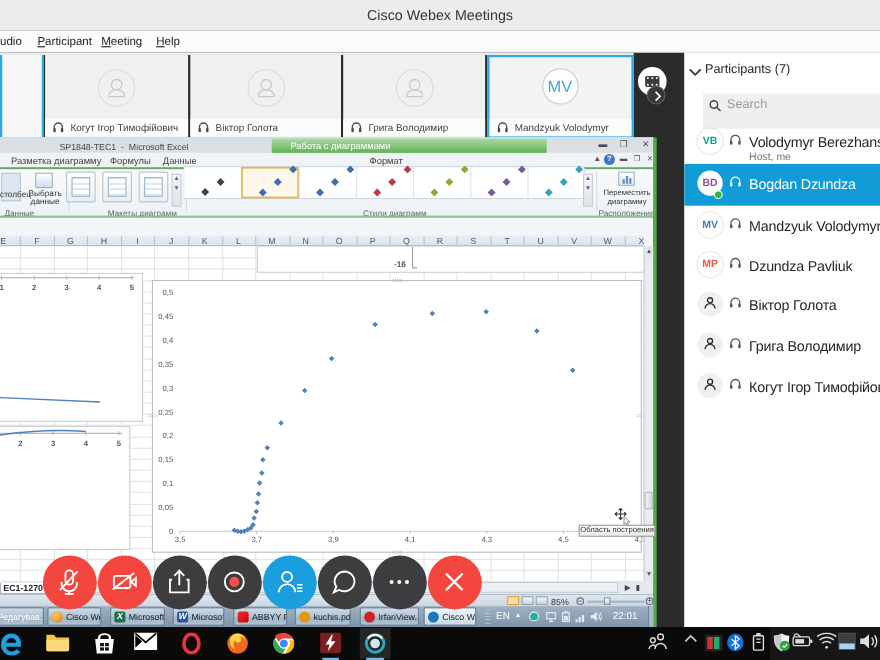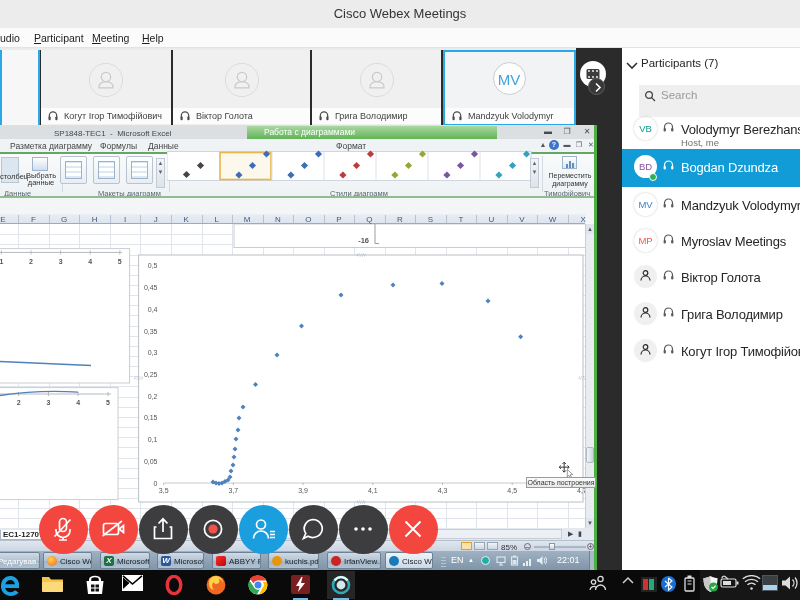--- a/index.html
+++ b/index.html
@@ -16,21 +16,21 @@
 
 .tile { position:absolute; top:50px; height:75px; background:#f0f0f0; }
 .pg { position:absolute; left:50%; top:12px; margin-left:-18px; width:36px; height:36px; }
 .namebar { position:absolute; left:0; right:0; bottom:1px; height:16px; background:#fcfcfc; font-size:9px; color:#3f3f3f; line-height:16px; white-space:nowrap; overflow:hidden; }
 .namebar span { position:absolute; left:23px; top:0; }
 .hs2 { position:absolute; left:6px; top:2px; width:12px; height:12px; }
 
 
 #panel { left:622px; top:48px; width:178px; height:523px; background:#fff; overflow:hidden; }
 .prow { position:absolute; left:0; width:200px; height:36px; }
-.av { position:absolute; left:12px; top:6px; width:23px; height:23px; border-radius:50%; background:#fff; font-weight:normal; font-size:9.5px; text-align:center; line-height:23px; }
+.av { position:absolute; left:12px; top:6px; width:23px; height:23px; border-radius:50%; background:#fff; font-weight:bold; font-size:9.5px; text-align:center; line-height:23px; }
 .pname { position:absolute; left:59px; top:11px; font-size:13px; color:#262626; white-space:nowrap; letter-spacing:-0.2px; }
 
 
 #excel { left:0; top:125px; width:594px; height:446px; background:#f3f5f7; }
 #greenline { left:594px; top:125px; width:3px; height:446px; background:#4fae43; }
 
 
 .ctl { position:absolute; top:505px; width:49px; height:49px; border-radius:50%; z-index:6; }
 .red { background:#f2463f; } .gray { background:#3d3d40; } .blue { background:#1b9edd; }
 
@@ -178,21 +178,21 @@
         </svg>
       <span class="pname">Mandzyuk Volodymyr</span>
     </div>
     <div class="prow" style="top:175px">
       <div class="av" style="color:#ea5a52;box-shadow:0 0 2px rgba(0,0,0,.25)">MP</div>
       <svg class="hs" width="13" height="13" style="position:absolute;left:40px;top:10px" viewBox="0 0 13 13">
           <path d="M2.5 8 V6 a4 4 0 0 1 8 0 V8" stroke="#5a5a5a" stroke-width="1.2" fill="none"></path>
           <rect x="1.6" y="7" width="2.3" height="3.6" rx="1" fill="#5a5a5a"></rect>
           <rect x="9.1" y="7" width="2.3" height="3.6" rx="1" fill="#5a5a5a"></rect>
         </svg>
-      <span class="pname">Myroslav Meetings</span>
+      <span class="pname">Dzundza Pavliuk</span>
     </div>
     <div class="prow" style="top:211px">
       <div class="av" style="background:#f0f0f0"><svg width="13" height="13" style="margin-top:4px" viewBox="0 0 13 13">
             <circle cx="6.5" cy="4" r="2.3" stroke="#2b2b2b" stroke-width="1.2" fill="none"></circle>
             <path d="M2 11.5 a4.5 4.5 0 0 1 9 0" stroke="#2b2b2b" stroke-width="1.2" fill="none"></path>
           </svg></div>
       <svg class="hs" width="13" height="13" style="position:absolute;left:40px;top:10px" viewBox="0 0 13 13">
           <path d="M2.5 8 V6 a4 4 0 0 1 8 0 V8" stroke="#5a5a5a" stroke-width="1.2" fill="none"></path>
           <rect x="1.6" y="7" width="2.3" height="3.6" rx="1" fill="#5a5a5a"></rect>
           <rect x="9.1" y="7" width="2.3" height="3.6" rx="1" fill="#5a5a5a"></rect>
@@ -312,21 +312,21 @@
               <path d="M3 10 h2 v-4 h-2 z M6 10 h2 v-7 h-2 z M9 10 h2 v-5 h-2 z" fill="#5b8ec4"></path>
             </svg></div>
         <div style="position:absolute;left:0;top:16px;width:44px;font-size:7px;color:#333;line-height:8px">Переместить<br>диаграмму</div>
       </div>
     </div>
 
     <div class="abs" style="left:0;top:64px;width:594px;height:7px;font-size:7.5px;color:#5a6570">
       <span style="position:absolute;left:4px">Данные</span>
       <span style="position:absolute;left:98px">Макеты диаграмм</span>
       <span style="position:absolute;left:330px">Стили диаграмм</span>
-      <span style="position:absolute;left:544px">Тимофійович</span>
+      <span style="position:absolute;left:544px">Расположение</span>
     </div>
     <div class="abs" style="left:0;top:71px;width:594px;height:2px;background:#8fbd8f"></div>
 
 
     <div class="abs" id="colhdr" style="left:0;top:89px;width:585px;height:10px;background:linear-gradient(#eaeef5,#dde4ee);border-bottom:1px solid #9eaabf">
         <span style="position:absolute;left:-5.0px;top:1px;width:16px;text-align:center;font-size:8px;color:#3c5a7c">E</span>
         <span style="position:absolute;left:25.5px;top:1px;width:16px;text-align:center;font-size:8px;color:#3c5a7c">F</span>
         <span style="position:absolute;left:56.1px;top:1px;width:16px;text-align:center;font-size:8px;color:#3c5a7c">G</span>
         <span style="position:absolute;left:86.6px;top:1px;width:16px;text-align:center;font-size:8px;color:#3c5a7c">H</span>
         <span style="position:absolute;left:117.1px;top:1px;width:16px;text-align:center;font-size:8px;color:#3c5a7c">I</span>

